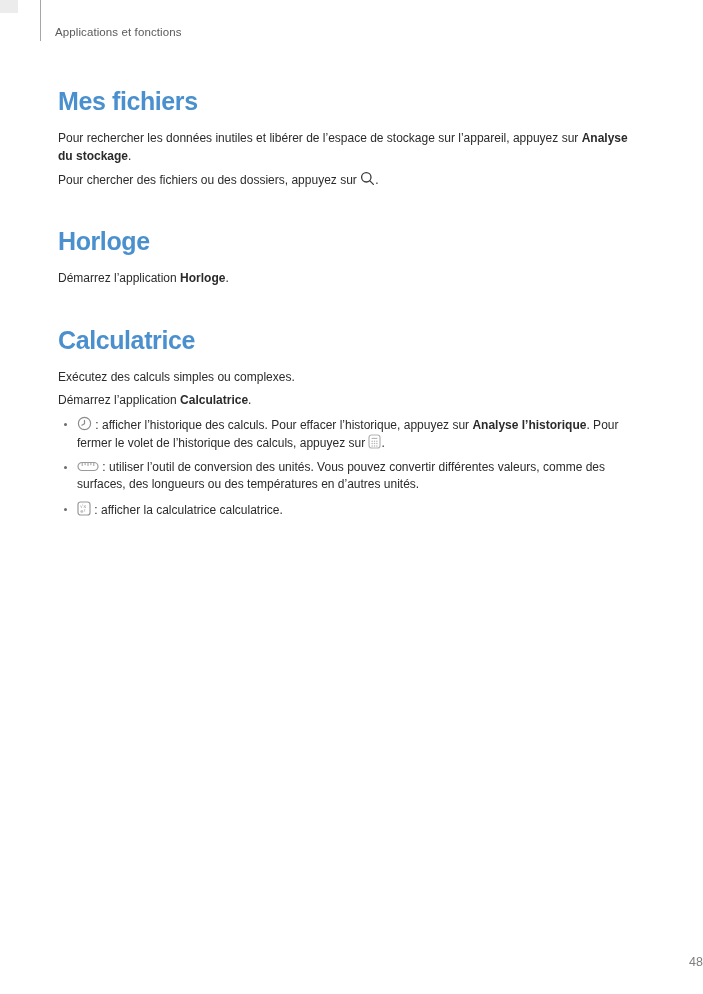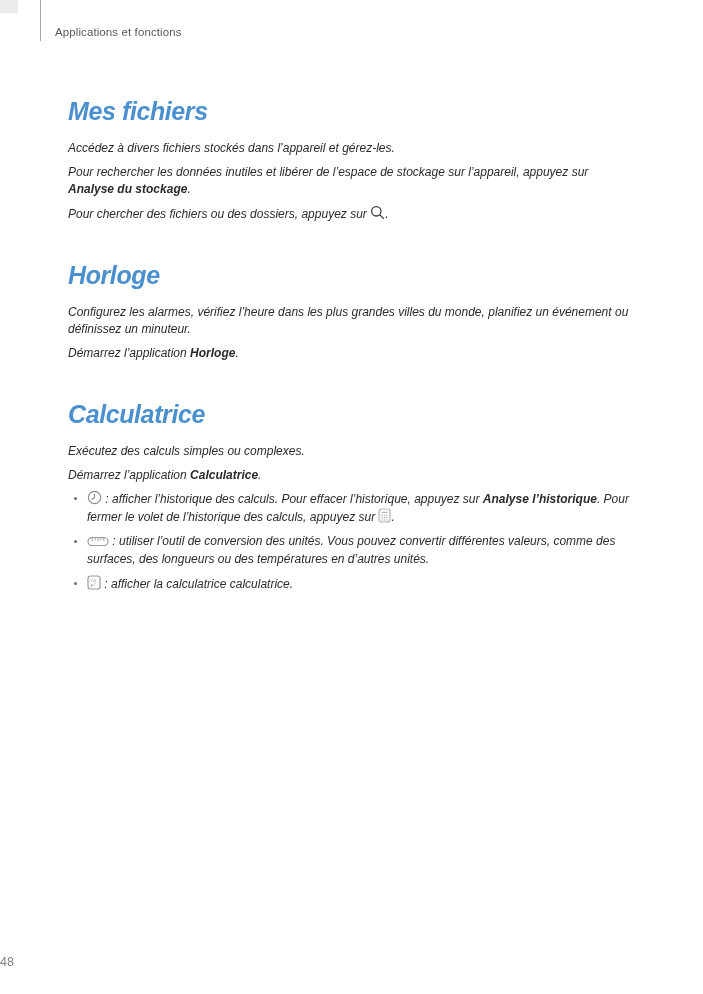--- a/index.html
+++ b/index.html
@@ -26,21 +26,21 @@
     background:#a6a6a6;
   }
   .running-header{
     position:absolute;left:55px;top:26px;
     font-size:11.5px;color:var(--muted);
     letter-spacing:0.1px;
   }
   .content{
     position:absolute;left:53px;top:82px;width:593px;
   }
-  .section{margin:15px;font-style:italic;}
+  .section{margin:5px;}
   .section + .section{margin-top:38px;}
   .section-title{
     font-size:25px;line-height:28px;font-weight:bold;
     color:var(--heading);
     letter-spacing:-0.4px;
     margin:0 0 15px 0;
   }
   .para{
     font-size:12px;line-height:17.5px;
     margin:0 0 6px 0;
@@ -58,44 +58,42 @@
     background:#6b6b6b;
   }
   b.run{font-weight:bold;}
   .icon{
     display:inline-block;
     vertical-align:-2.5px;
     line-height:0;
   }
   .page-number{
     position:absolute;left:0;top:955px;width:100%;
-    text-align:left;
+    text-align:right;
     font-size:12.5px;color:var(--pagenum);
   }
 </style>
 </head>
 <body>
 
 <div class="page">
   <div class="corner-square"></div>
   <div class="header-rule"></div>
   <div class="running-header">Applications et fonctions</div>
   <main class="content" id="content">
       <section class="section">
         <h1 class="section-title">Mes fichiers</h1>
-        <div class="para"><span class="run">Accédez à divers fichiers stockés dans l’appareil et gérez-les.</span></div>
         <div class="para"><span class="run">Pour rechercher les données inutiles et libérer de l’espace de stockage sur l’appareil, appuyez sur </span><b class="run">Analyse du stockage</b><span class="run">.</span></div>
         <div class="para"><span class="run">Pour chercher des fichiers ou des dossiers, appuyez sur </span><span class="icon"><svg width="15" height="15" viewBox="0 0 15 15">
               <circle cx="6.3" cy="6.3" r="4.7" fill="none" stroke="#3a3a3a" stroke-width="1.3"></circle>
               <line x1="9.9" y1="9.9" x2="13.4" y2="13.4" stroke="#3a3a3a" stroke-width="1.3" stroke-linecap="round"></line>
             </svg></span><span class="run">.</span></div>
       </section>
       <section class="section">
         <h1 class="section-title">Horloge</h1>
-        <div class="para"><span class="run">Configurez les alarmes, vérifiez l’heure dans les plus grandes villes du monde, planifiez un événement ou définissez un minuteur.</span></div>
         <div class="para"><span class="run">Démarrez l’application </span><b class="run">Horloge</b><span class="run">.</span></div>
       </section>
       <section class="section">
         <h1 class="section-title">Calculatrice</h1>
         <div class="para"><span class="run">Exécutez des calculs simples ou complexes.</span></div>
         <div class="para"><span class="run">Démarrez l’application </span><b class="run">Calculatrice</b><span class="run">.</span></div>
         <div class="bullet"><span class="bullet-dot"></span><span class="icon"><svg width="15" height="15" viewBox="0 0 15 15">
               <circle cx="7.5" cy="7.5" r="6.1" fill="none" stroke="#8c8c8c" stroke-width="1.2"></circle>
               <path d="M7.5 4.3 L7.5 7.7 L4.9 9.2" fill="none" stroke="#8c8c8c" stroke-width="1.2" stroke-linecap="round" stroke-linejoin="round"></path>
             </svg></span><span class="run"> : afficher l’historique des calculs. Pour effacer l’historique, appuyez sur </span><b class="run">Analyse l’historique</b><span class="run">. Pour fermer le volet de l’historique des calculs, appuyez sur </span><span class="icon"><svg width="13" height="15" viewBox="0 0 13 15">

